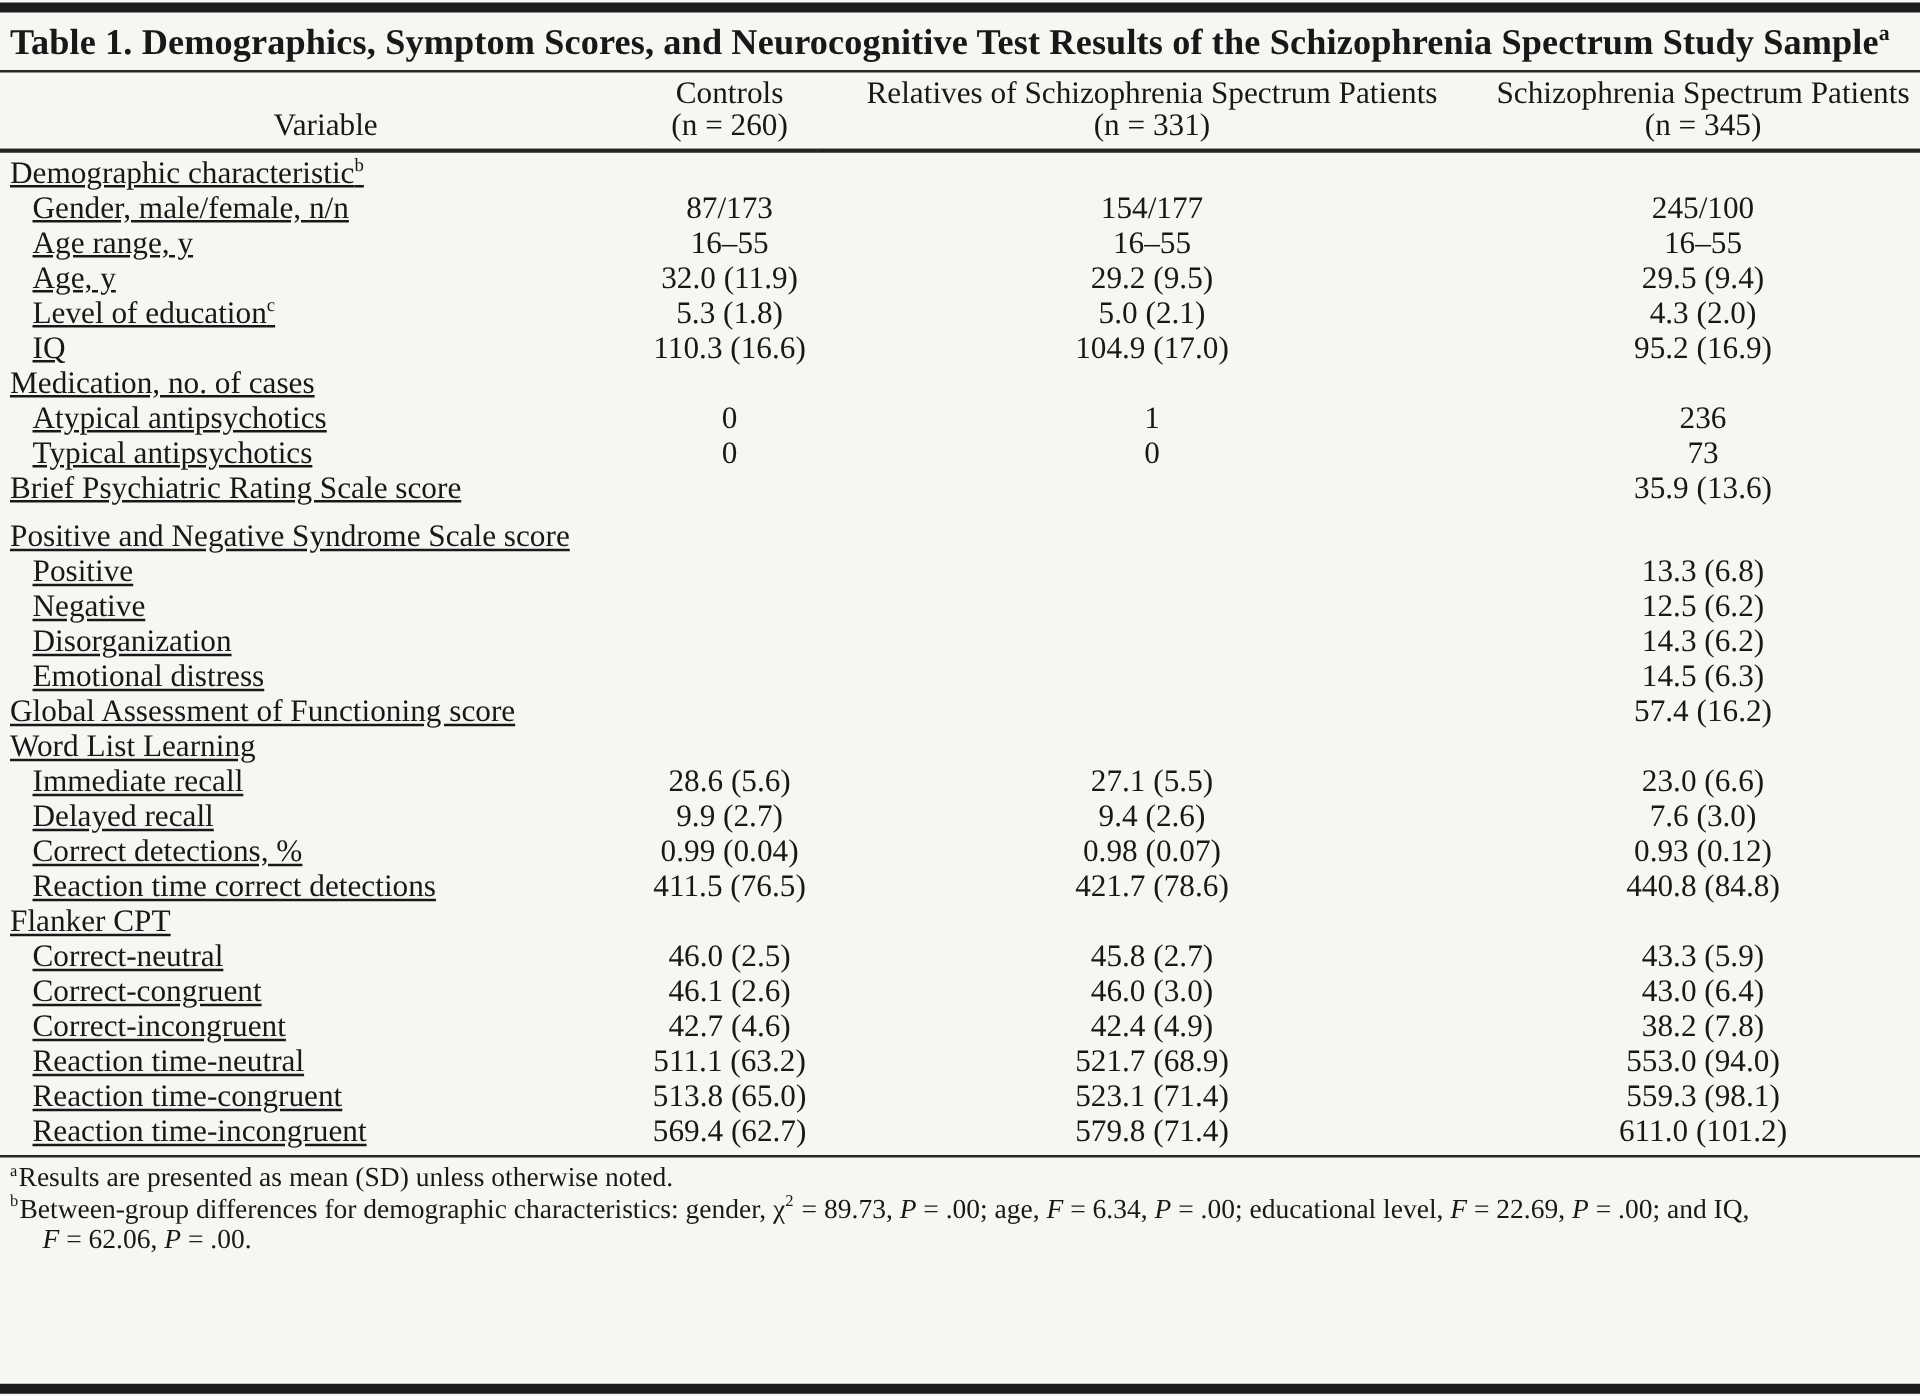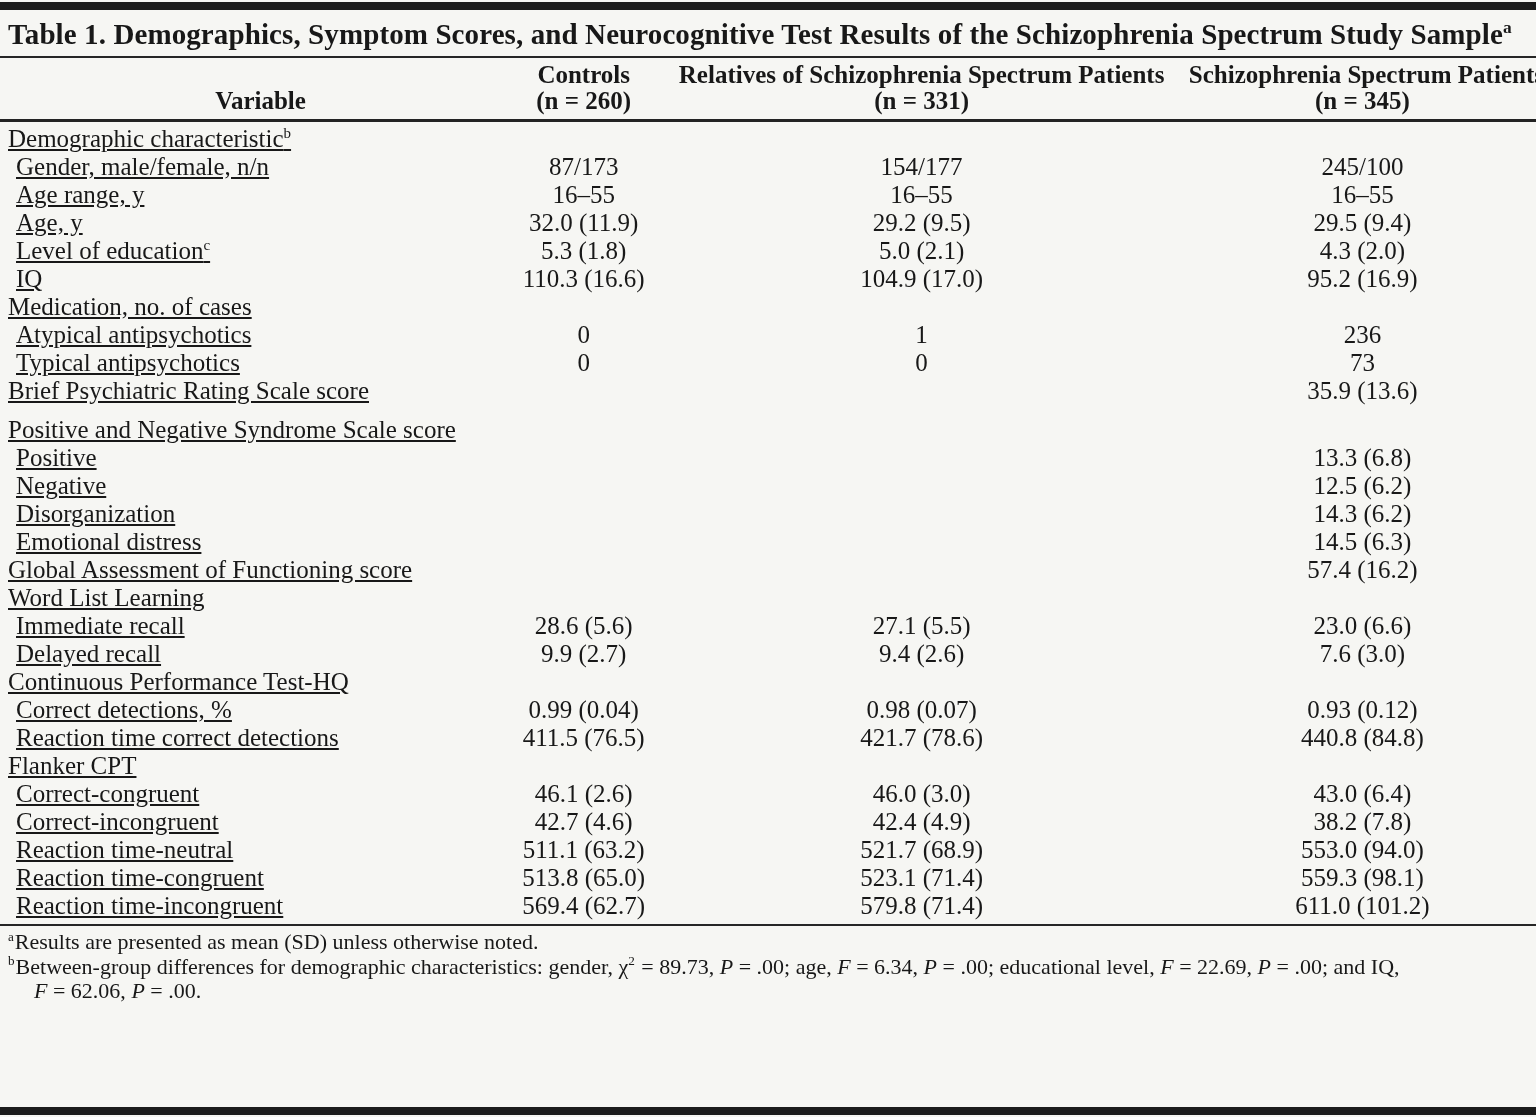--- a/index.html
+++ b/index.html
@@ -35,21 +35,21 @@
     width: 100%;
     border-collapse: collapse;
     table-layout: fixed;
   }
   col.c1 { width: 33.4%; }
   col.c2 { width: 9.2%; }
   col.c3 { width: 34.8%; }
   col.c4 { width: 22.6%; }
 
   thead th {
-    font-weight: bold;
+    font-weight: normal;
     vertical-align: bottom;
     padding: 4px 0 5px 0;
     border-bottom: 3px solid #232323;
     font-size: 25px;
     line-height: 26px;
     white-space: nowrap;
     margin-top: 40px;
   }
   thead th.h-var {
     text-align: center;
@@ -59,21 +59,21 @@
 
   tbody td {
     font-size: 25px;
     line-height: 28px;
     height: 28px;
     padding: 0;
     white-space: nowrap;
     overflow: visible;
   }
   tbody td.label { text-align: left; padding-left: 8px; text-decoration: underline; }
-  tbody td.label.ind { padding-left: 16px; }
+  tbody td.label.ind { padding-left: 26px; }
   tbody td.val { text-align: center; }
   tbody tr.gap td { padding-top: 11px; }
   tbody tr:first-child td { padding-top: 3px; }
   tbody tr:last-child td { padding-bottom: 4px; }
 
   .footnotes {
     padding: 4px 8px 0 8px;
     font-size: 22px;
     line-height: 24.5px;
   }
@@ -230,42 +230,42 @@
           <td class="val">27.1 (5.5)</td>
           <td class="val">23.0 (6.6)</td>
         </tr>
         <tr>
           <td class="label ind">Delayed recall</td>
           <td class="val">9.9 (2.7)</td>
           <td class="val">9.4 (2.6)</td>
           <td class="val">7.6 (3.0)</td>
         </tr>
         <tr>
-          <td class="label">Continuous Performance Test-HQ</td>
-          <td class="val"></td>
-          <td class="val"></td>
-          <td class="val"></td>
-        </tr>
-        <tr>
           <td class="label ind">Correct detections, %</td>
           <td class="val">0.99 (0.04)</td>
           <td class="val">0.98 (0.07)</td>
           <td class="val">0.93 (0.12)</td>
         </tr>
         <tr>
           <td class="label ind">Reaction time correct detections</td>
           <td class="val">411.5 (76.5)</td>
           <td class="val">421.7 (78.6)</td>
           <td class="val">440.8 (84.8)</td>
         </tr>
         <tr>
           <td class="label">Flanker CPT</td>
           <td class="val"></td>
           <td class="val"></td>
           <td class="val"></td>
+        </tr>
+        <tr>
+          <td class="label ind">Correct-neutral</td>
+          <td class="val">46.0 (2.5)</td>
+          <td class="val">45.8 (2.7)</td>
+          <td class="val">43.3 (5.9)</td>
         </tr>
         <tr>
           <td class="label ind">Correct-congruent</td>
           <td class="val">46.1 (2.6)</td>
           <td class="val">46.0 (3.0)</td>
           <td class="val">43.0 (6.4)</td>
         </tr>
         <tr>
           <td class="label ind">Correct-incongruent</td>
           <td class="val">42.7 (4.6)</td>

